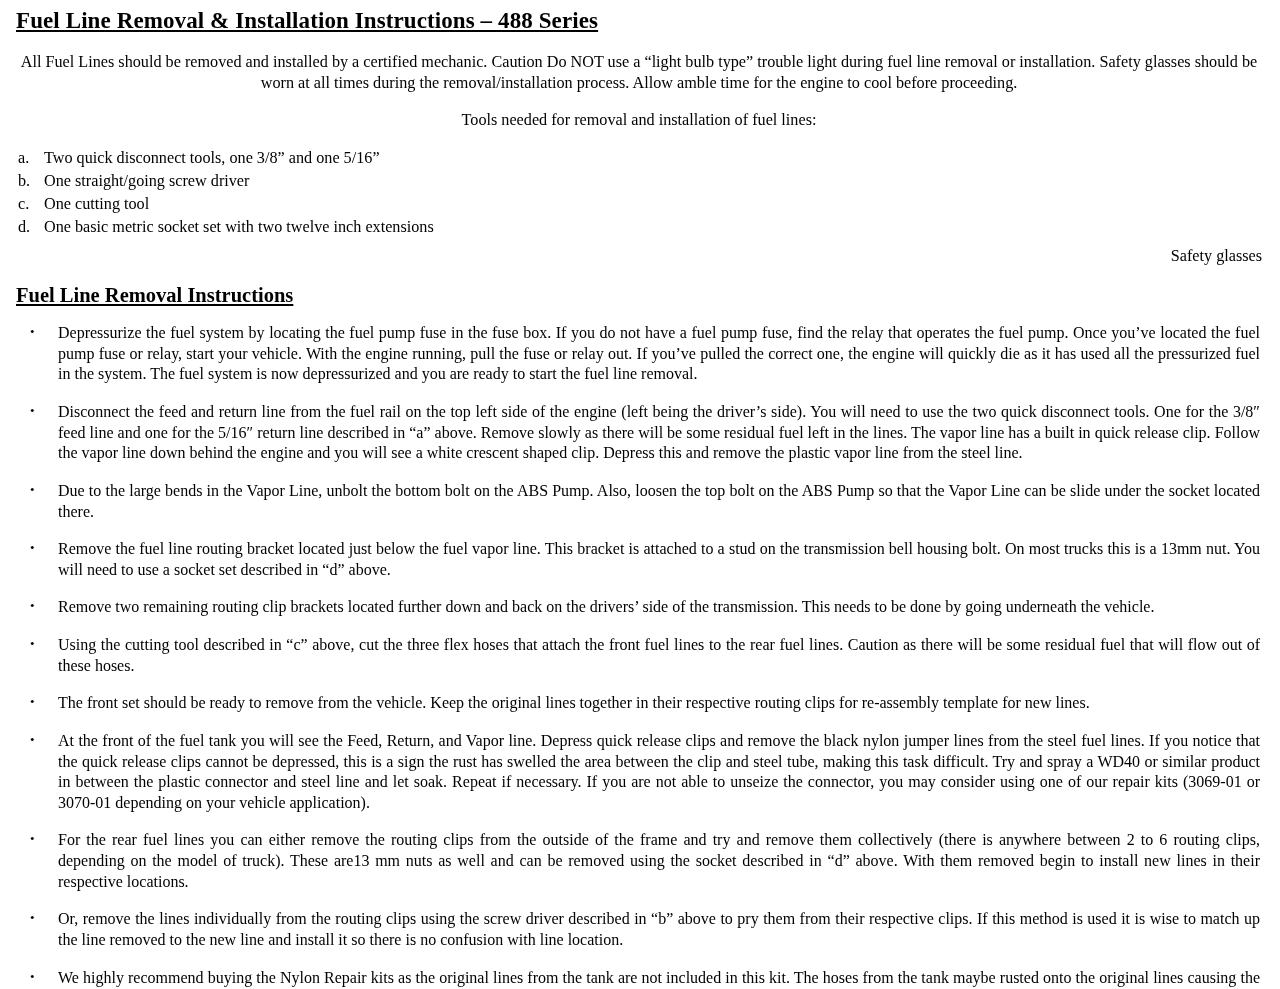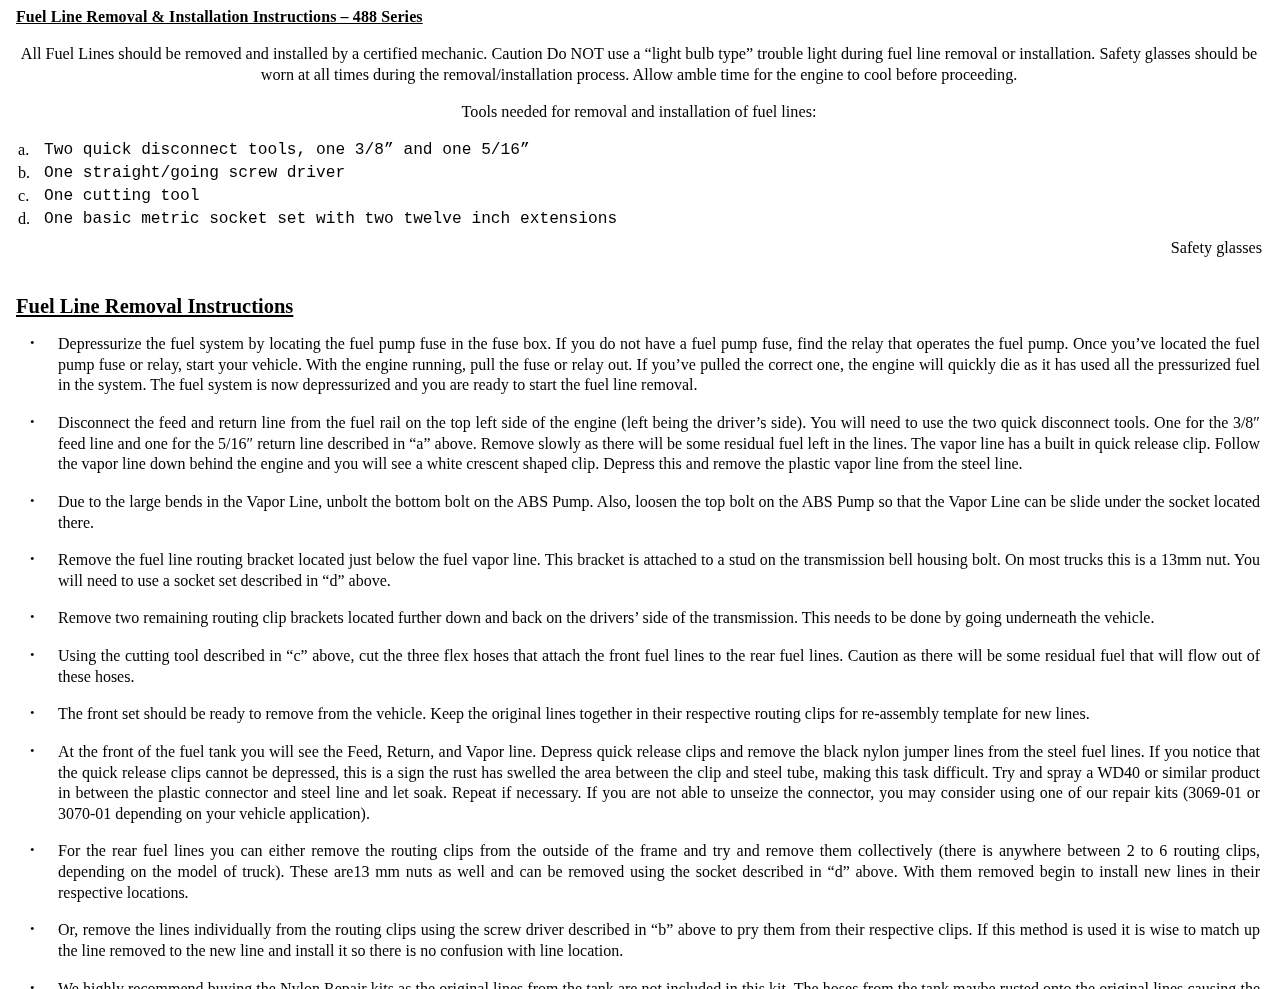--- a/index.html
+++ b/index.html
@@ -13,33 +13,33 @@
     font-family: "Liberation Serif", serif;
     color: #000000;
   }
   .page {
     width: 1280px;
     box-sizing: border-box;
     padding: 8px 18px 10px 16px;
   }
   h1.doc-title {
     font-family: "Liberation Serif", serif;
-    font-size: 16px;
+    font-size: 23px;
     font-weight: bold;
     text-decoration: underline;
     margin: 0 0 18px 0;
     letter-spacing: 0.1px;
     line-height: 1.15;
   }
   h2.section-title {
     font-family: "Liberation Serif", serif;
     font-size: 20.5px;
     font-weight: bold;
     text-decoration: underline;
-    margin: 35px 0 16px 0;
+    margin: 16px 0 16px 0;
     line-height: 1.15;
   }
   p.para {
     font-size: 16.2px;
     line-height: 1.28;
     margin: 0 0 16px 0;
     text-align: center;
   }
   p.para.tight {
   }
@@ -56,21 +56,20 @@
   }
   ol.tools li .marker {
     width: 28px;
     flex: 0 0 28px;
     padding-left: 2px;
     box-sizing: border-box;
     font-size: 16.2px;
   }
   ol.tools li .tool-text {
     flex: 1 1 auto;
-    font-family: Liberation Mono, monospace;
   }
   .tools-extra {
     font-size: 16.2px;
     line-height: 1.42;
     padding-left: 30px;
     text-align: right;
   }
   ul.bullets {
     list-style: none;
     margin: 0;

